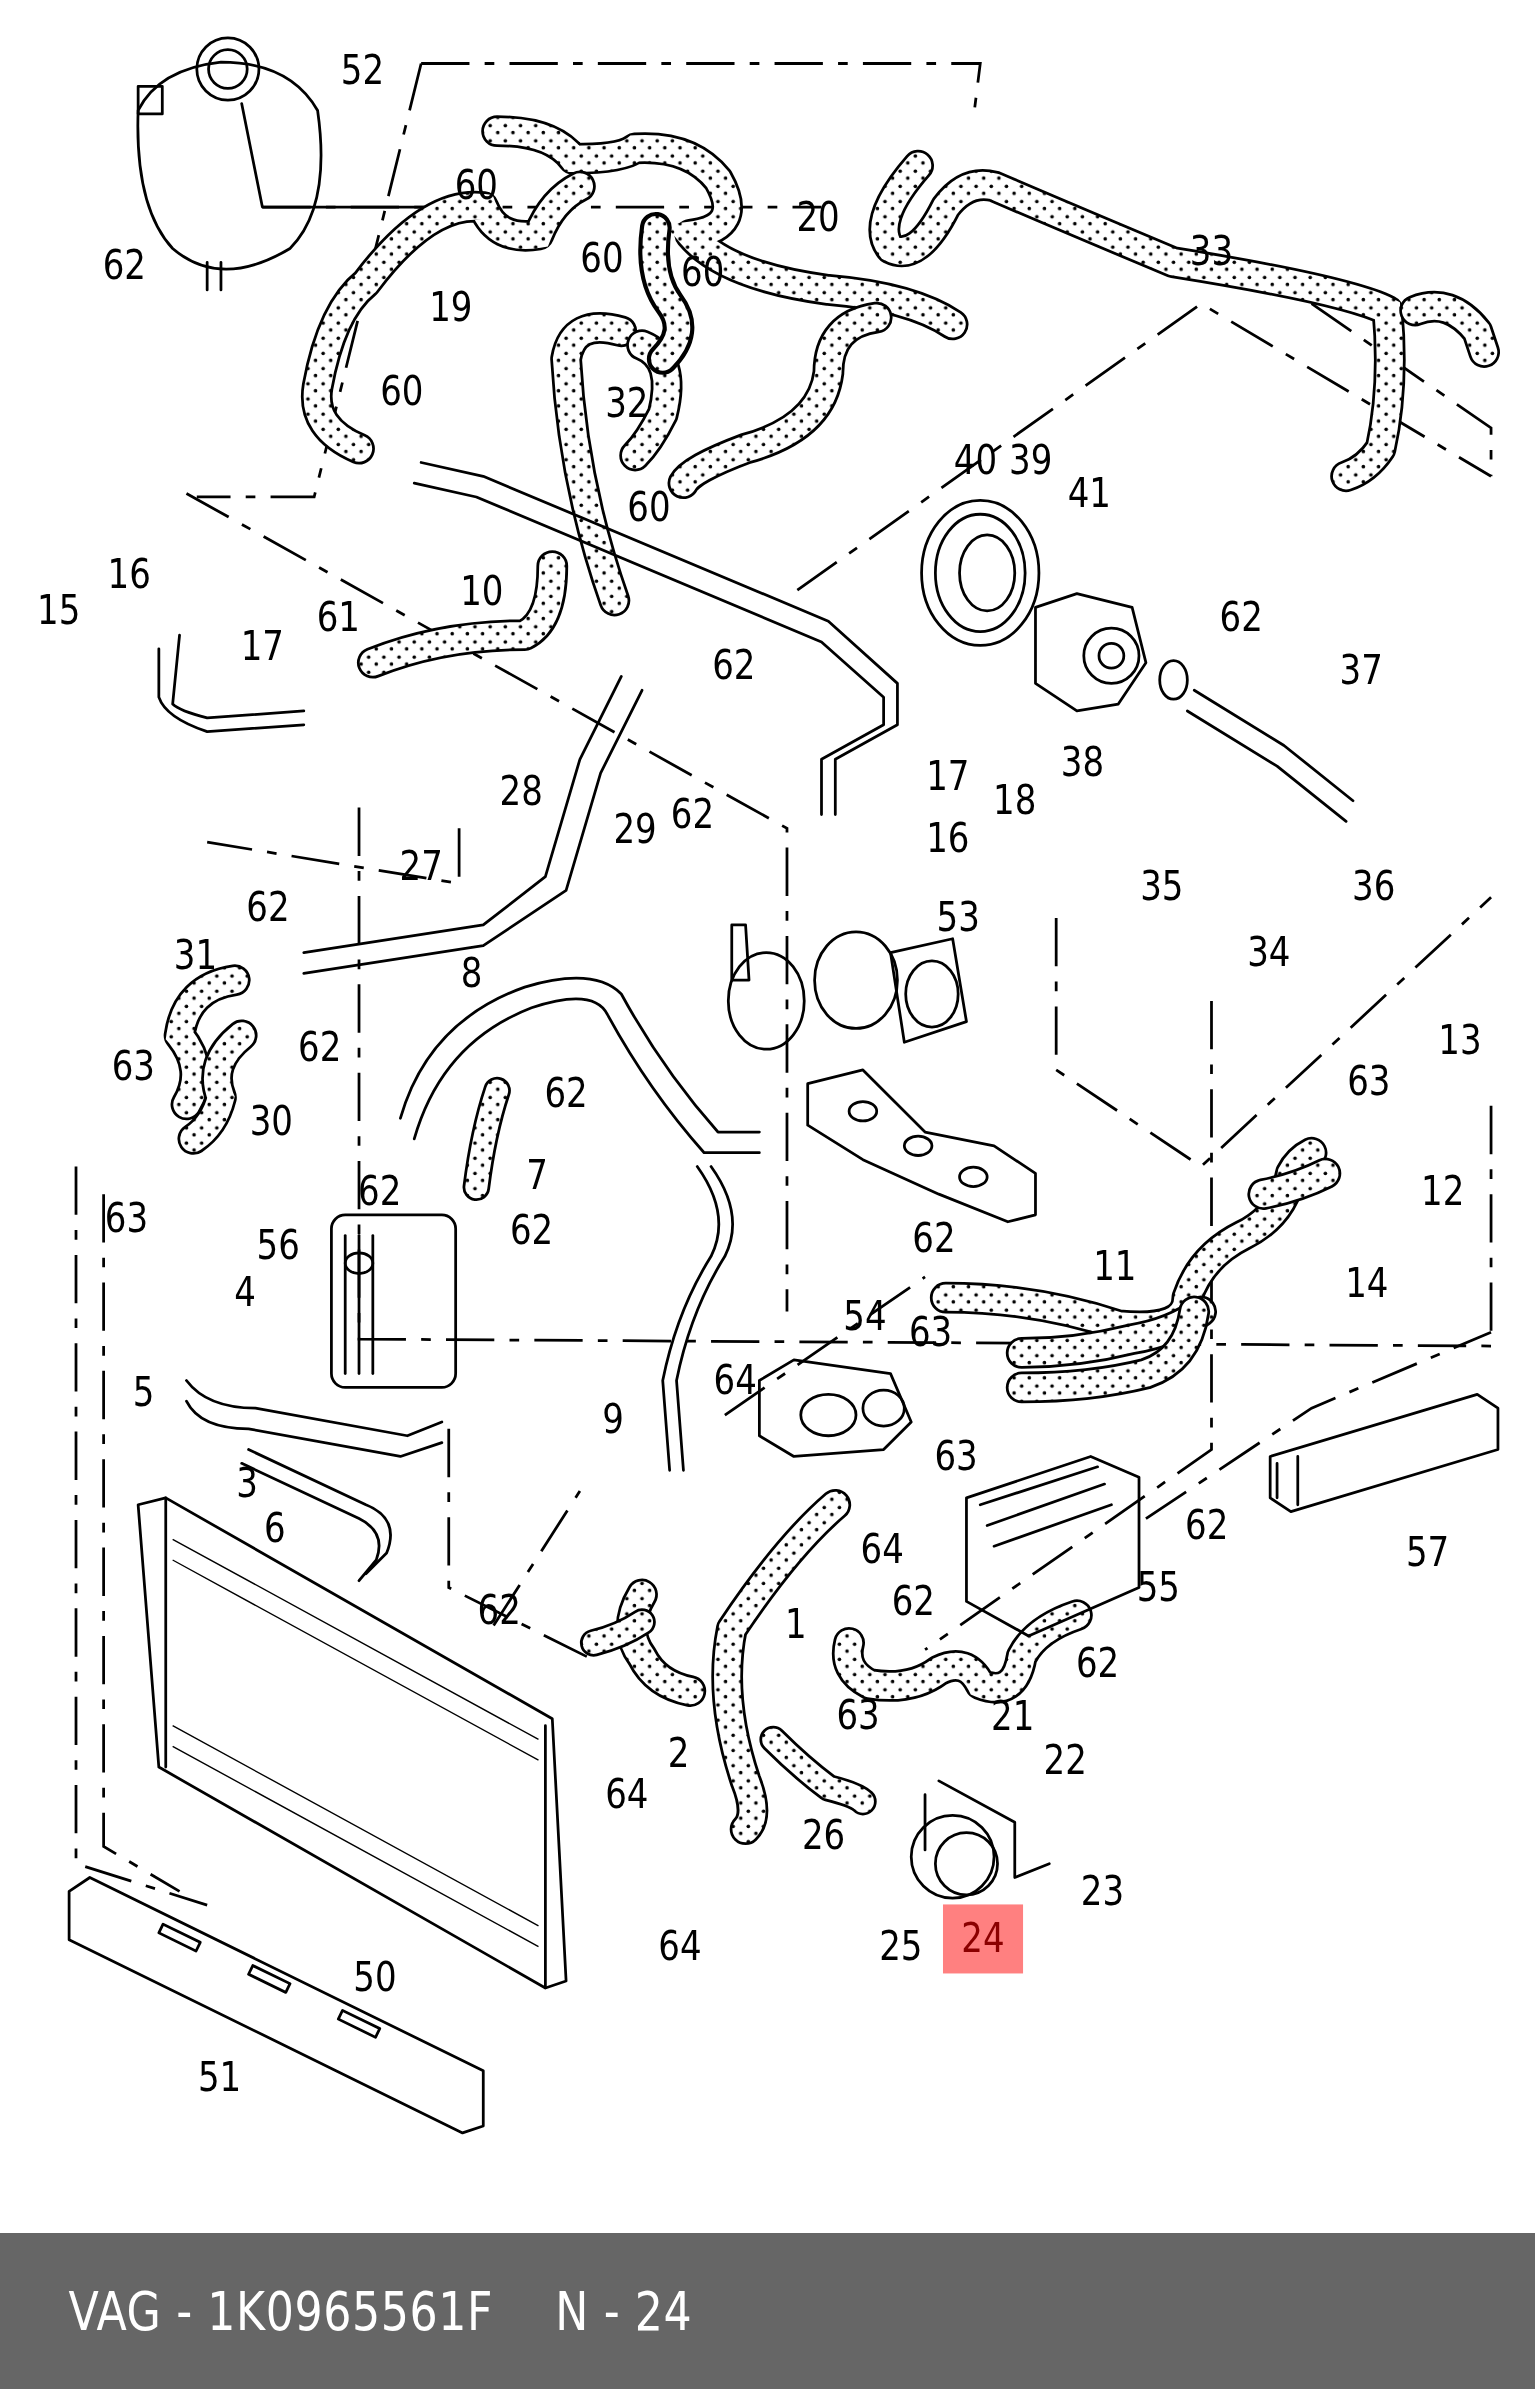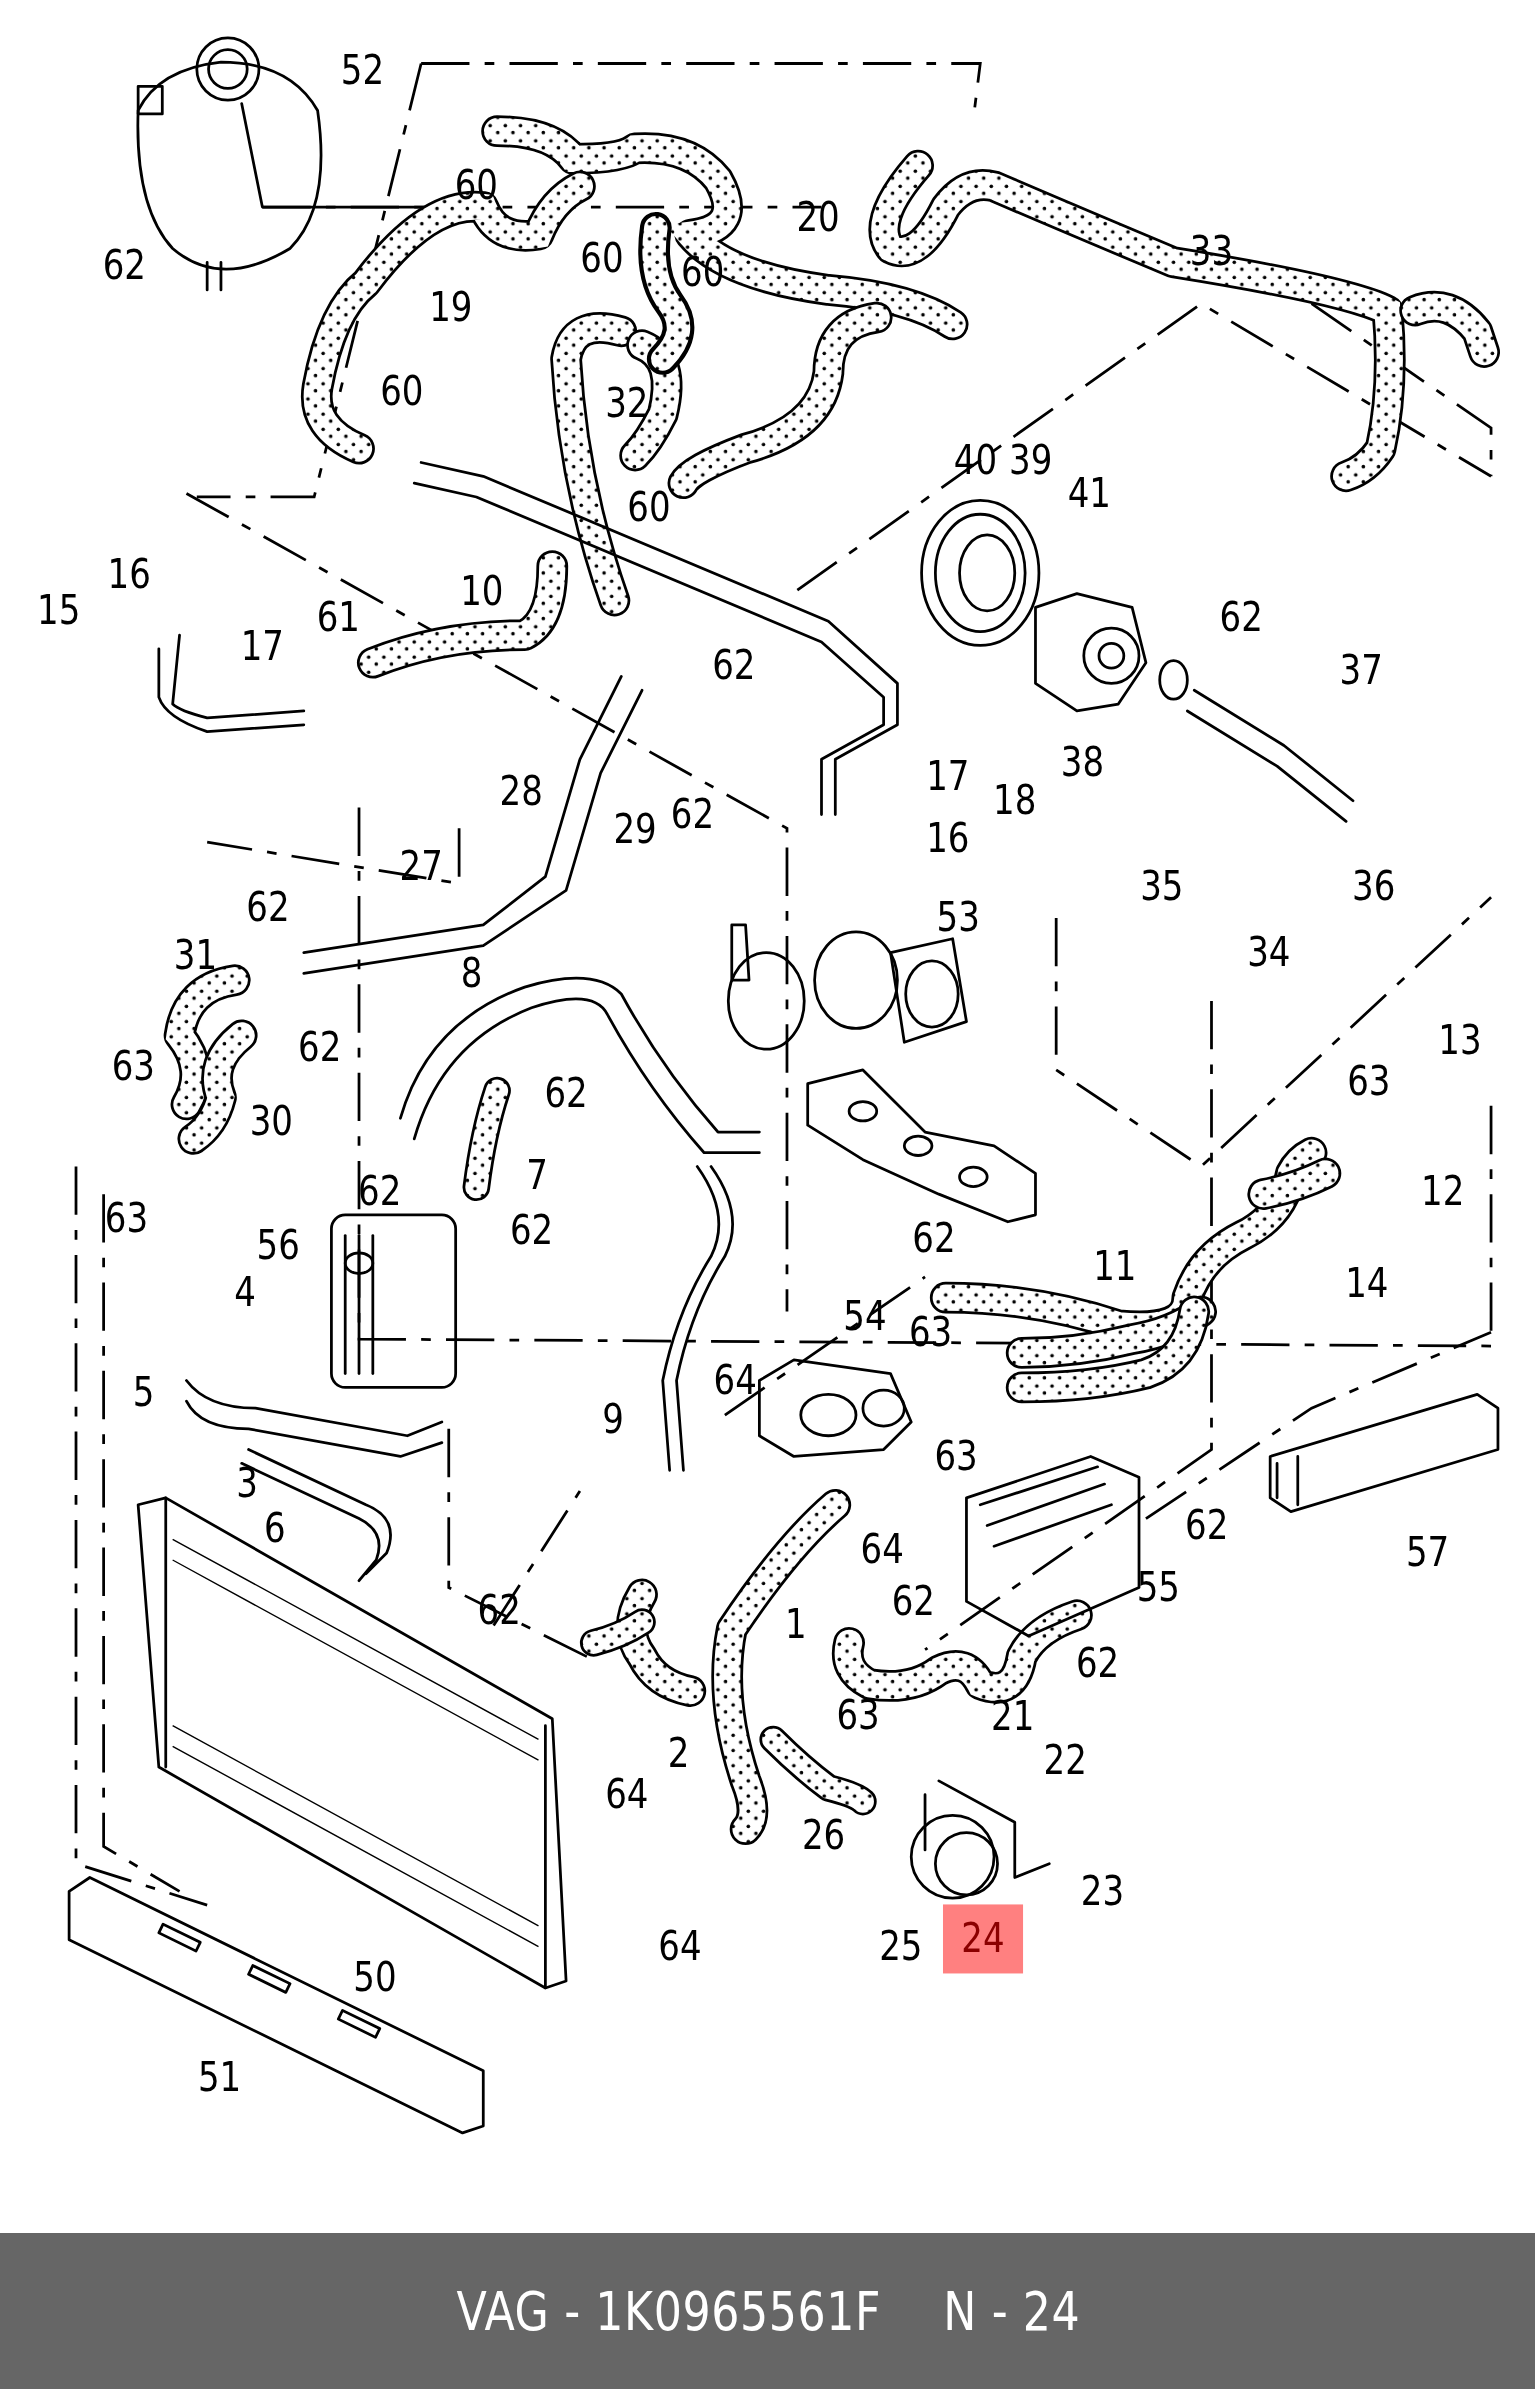--- a/index.html
+++ b/index.html
@@ -3,21 +3,21 @@
 <meta charset="utf-8">
 <style>
   html,body{margin:0;padding:0;background:#ffffff;}
   body{width:1536px;height:2389px;position:relative;overflow:hidden;font-family:"DejaVu Sans",sans-serif;}
   #diagram{position:absolute;left:0;top:0;width:1536px;height:2233px;}
   .ln{fill:none;stroke:#000;stroke-width:4;stroke-linecap:round;stroke-linejoin:round;}
   .dash{fill:none;stroke:#000;stroke-width:4;stroke-dasharray:70 22 14 22;}
   .callout{font-family:"DejaVu Sans",sans-serif;font-size:58px;fill:#000;text-anchor:middle;dominant-baseline:middle;transform-box:fill-box;transform-origin:center;}
   .hl-box{fill:#ff8080;}
   .hl-text{fill:#8b0000;}
-  #footer{position:absolute;left:0;top:2233px;width:1536px;height:157px;background:#666666;display:flex;align-items:center;justify-content:center;}
+  #footer{position:absolute;left:0;top:2233px;width:1536px;height:157px;background:#666666;display:flex;align-items:center;}
   #footer-text{color:#ffffff;font-family:"DejaVu Sans",sans-serif;font-size:54px;letter-spacing:0.7px;transform:scaleX(0.82);white-space:pre;}
   .f-gap{display:inline-block;width:76px;}
 </style>
 </head>
 <body>
 
 <svg id="diagram" viewBox="0 0 2225 3235" xmlns="http://www.w3.org/2000/svg">
 
   <g>
     <polyline class="dash" points="610,92 1420,92 1410,172"></polyline>

